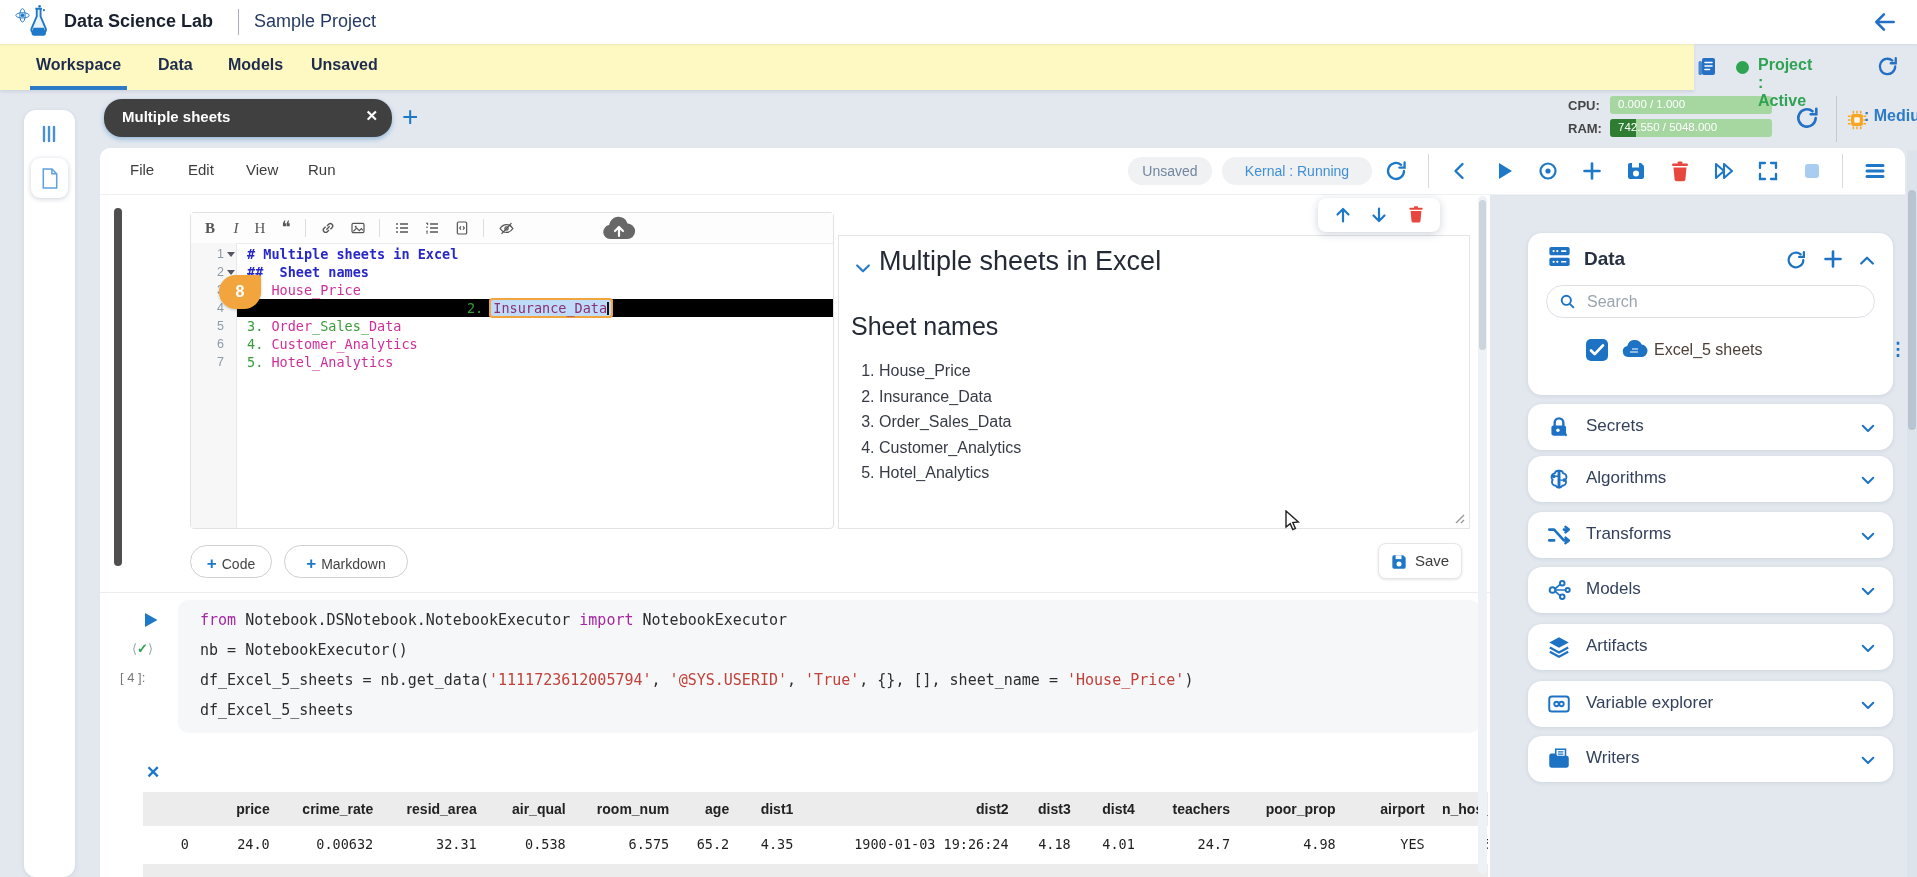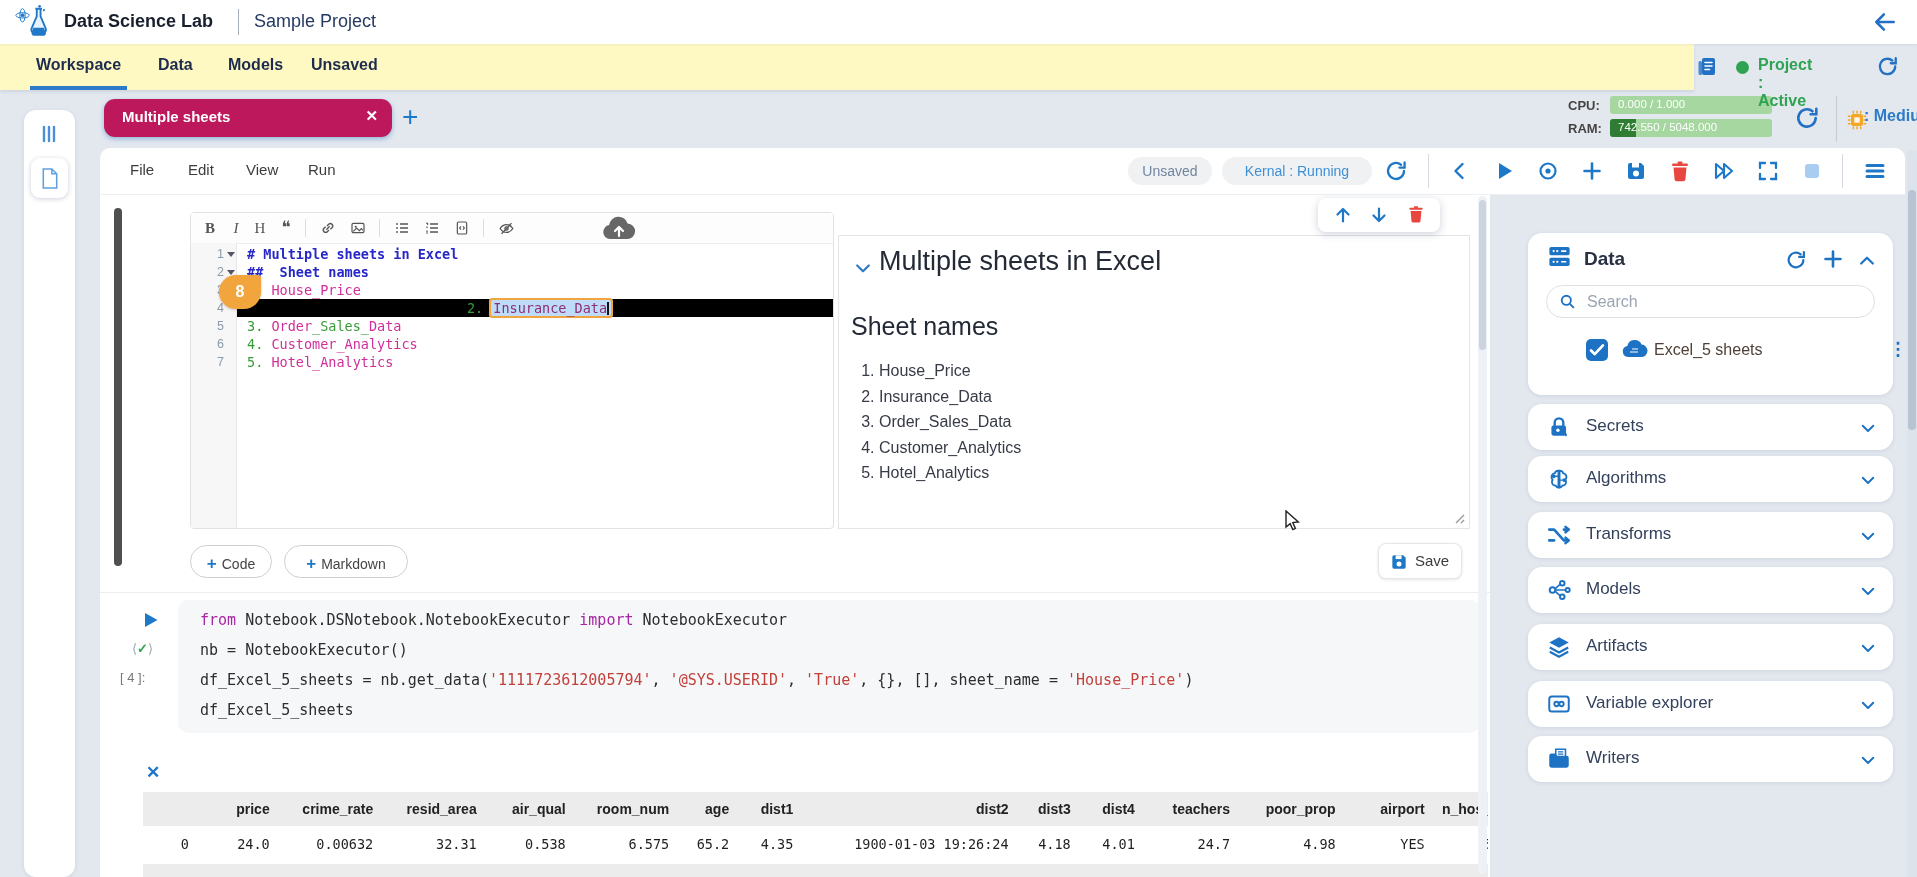--- a/index.html
+++ b/index.html
@@ -18,22 +18,22 @@
   
   #navrow{position:absolute;left:0;top:44px;width:1694px;height:46px;background:#fef9c3;
     box-shadow:0 2px 3px rgba(30,50,90,.10);z-index:19;}
   .nav-item{position:absolute;top:0;height:42px;line-height:42px;font-size:16px;font-weight:600;
     color:#1d2b4d;padding:0 6px;cursor:pointer;}
   .nav-item.active{border-bottom:4px solid #2b7bc7;}
   #proj-status{position:absolute;top:12px;font-size:16px;font-weight:600;color:#2fa352;}
   .status-dot{position:absolute;width:13px;height:13px;border-radius:50%;background:#2fa352;}
 
   
-  #tab-open{position:absolute;left:104px;top:99px;width:288px;height:38px;background:#be185d;
-    border-radius:11px;box-shadow:0 2px 5px rgba(23,106,180,.4);color:#fff;z-index:5;}
+  #tab-open{position:absolute;left:104px;top:99px;width:288px;height:38px;background:#404040;
+    border-radius:18px;box-shadow:0 2px 5px rgba(23,106,180,.4);color:#fff;z-index:5;}
   #tab-open .tab-label{position:absolute;left:18px;top:9px;font-size:15px;font-weight:600;}
   #tab-open .tab-close{position:absolute;right:14px;top:8px;font-size:15px;font-weight:700;cursor:pointer;}
   #tab-add{position:absolute;left:402px;top:100px;font-size:28px;line-height:34px;color:#1d78c8;
     font-weight:500;cursor:pointer;}
 
   
   #resources{position:absolute;left:1560px;top:94px;width:357px;height:50px;font-size:13px;color:#333;}
   .res-label{position:absolute;left:8px;font-weight:600;color:#444;}
   .res-bar{position:absolute;left:50px;width:162px;height:18px;border-radius:3px;background:#a6d7a0;overflow:hidden;}
   .res-bar .fill{position:absolute;left:0;top:0;bottom:0;background:#2e7d32;}

